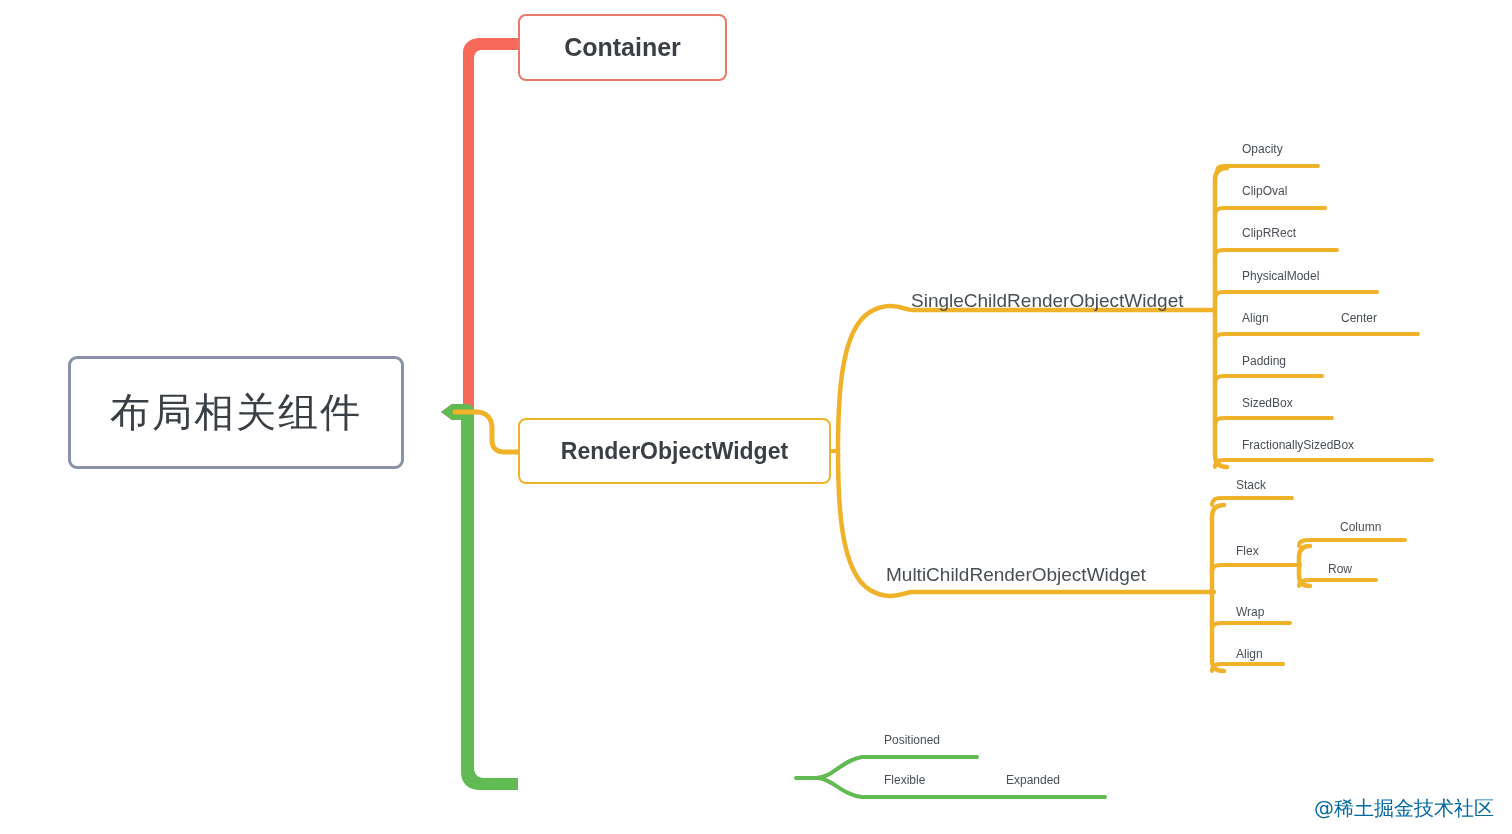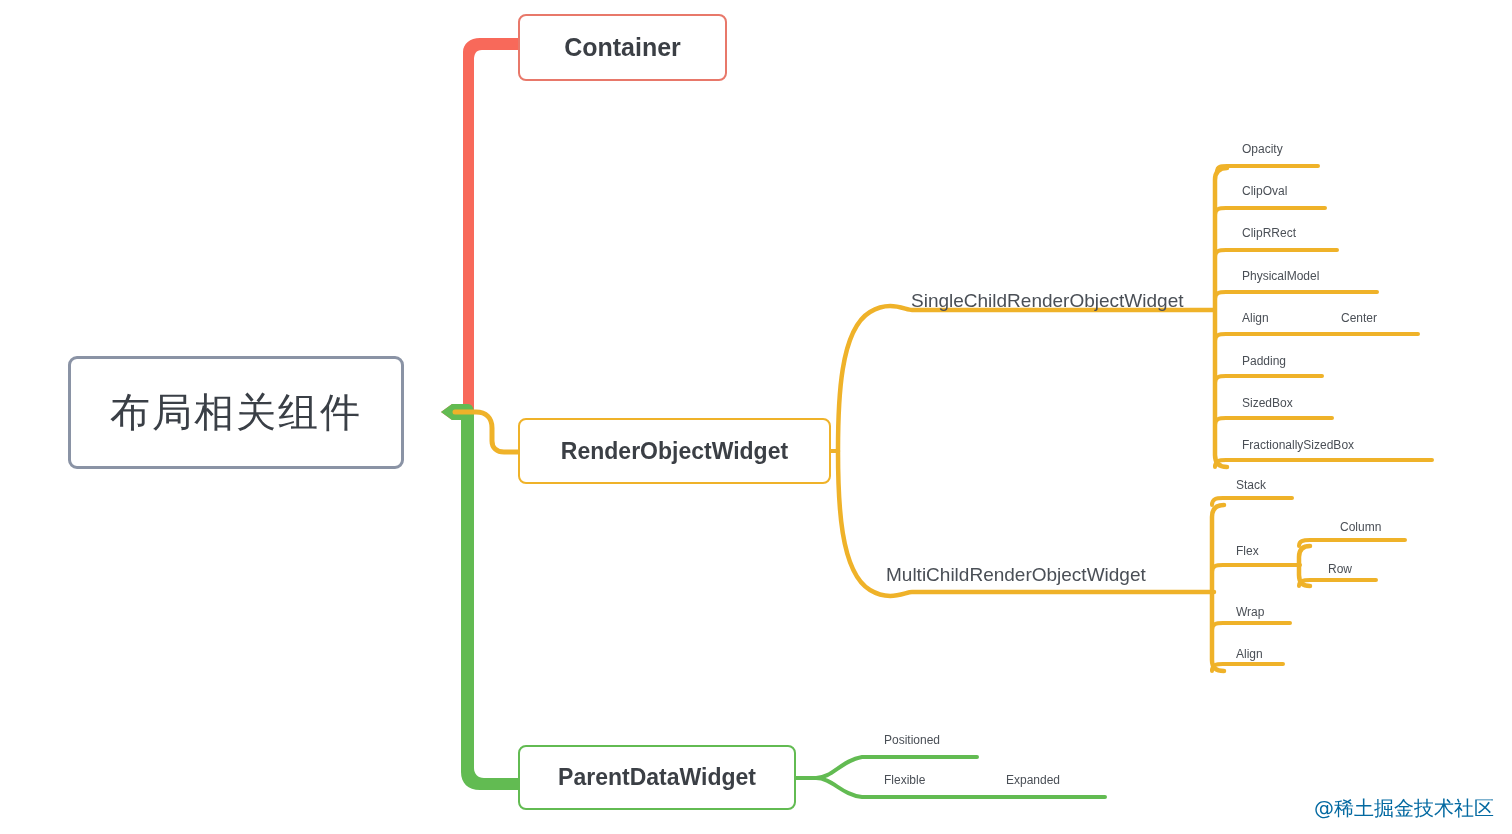--- a/index.html
+++ b/index.html
@@ -182,23 +182,20 @@
   </div>
 
   <div class="node-box node-container">
     <span>Container</span>
   </div>
 
   <div class="node-box node-rowidget">
     <span>RenderObjectWidget</span>
   </div>
 
-  <div class="node-box node-pdwidget">
-    <span>ParentDataWidget</span>
-  </div>
 
   <div class="branch-label" style="left:911px; top:291px;">SingleChildRenderObjectWidget</div>
 
   <div class="branch-label" style="left:886px; top:565px;text-align:center;">MultiChildRenderObjectWidget</div>
 
   <div class="leaf-label" style="left:1242px; top:143px;">Opacity</div>
 
   <div class="leaf-label" style="left:1242px; top:185px;">ClipOval</div>
 
   <div class="leaf-label" style="left:1242px; top:227px;">ClipRRect</div>

